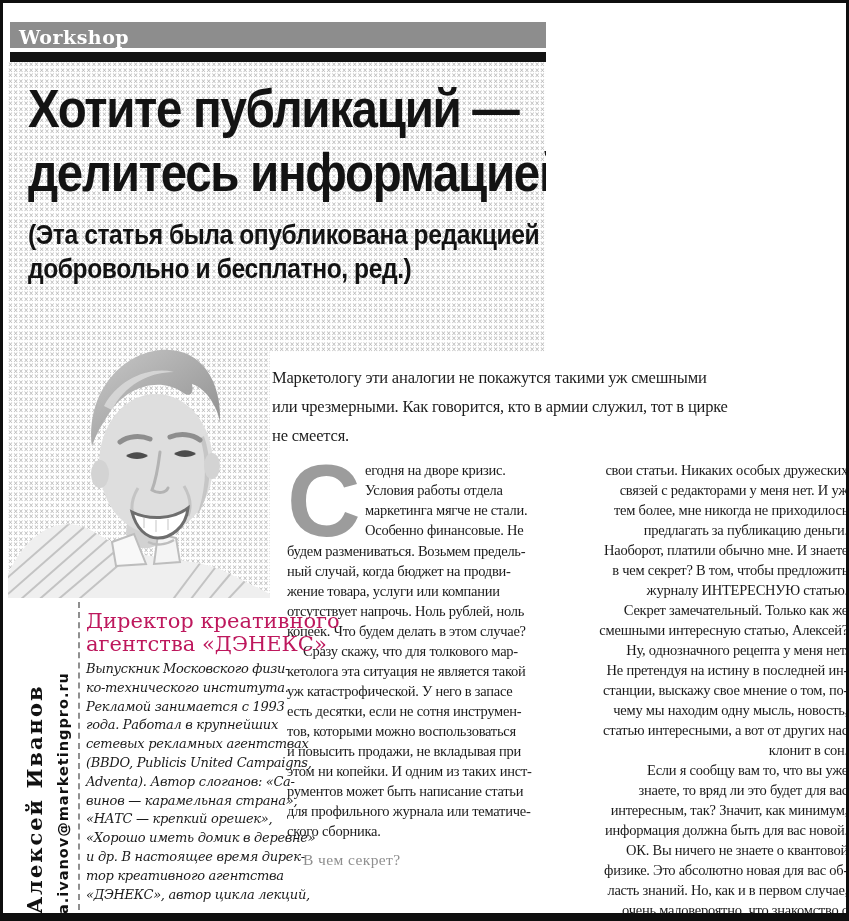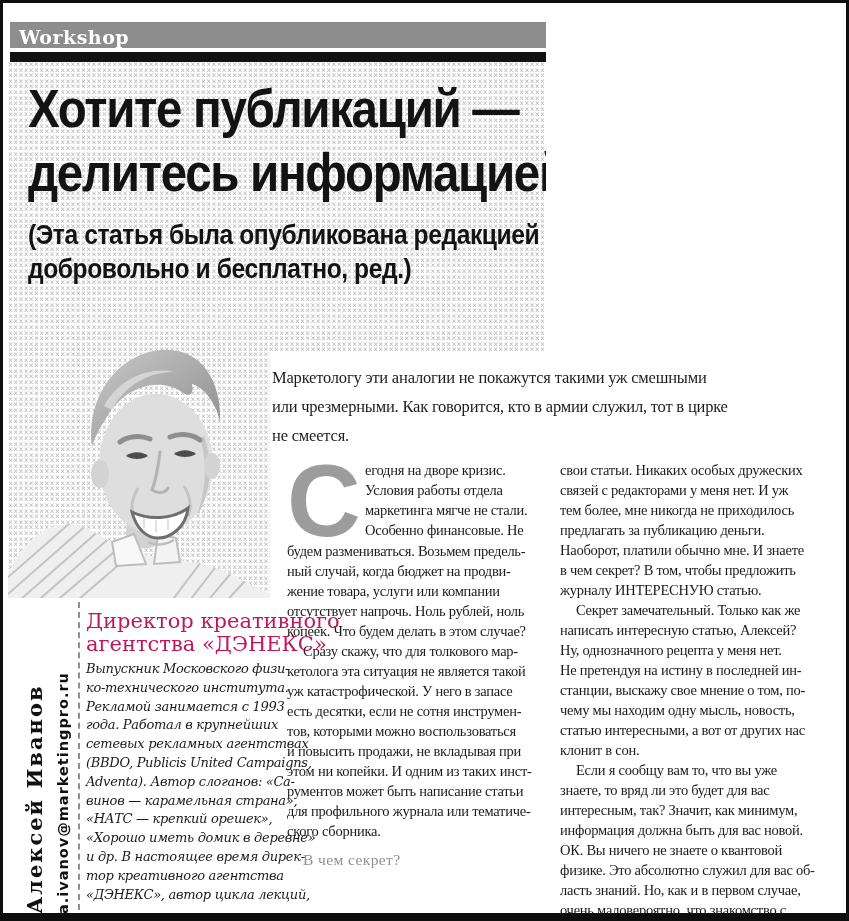--- a/index.html
+++ b/index.html
@@ -63,21 +63,21 @@
     font-family:Liberation Serif, serif; font-size:16.5px; line-height:29px;
     letter-spacing:-.2px; color:#1c1c1c;
   }
 
   
   .bodycol {
     position:absolute; top:460px; font-size:14.5px; line-height:20px;
     letter-spacing:-.25px; color:#1b1b1b;
   }
   #col-left  { left:287px; width:262px; }
-  #col-right { left:560px; width:288px; }
+  #col-right { left:560px; width:288px;text-align:right; }
   .bodycol p { margin:0; }
   .indent { text-indent:16px; }
   #drop-cap {
     float:left; width:72px; height:78px; margin:3px 6px 0 0;
     font-family:"Liberation Sans", sans-serif; font-weight:700;
     font-size:102px; line-height:76px; color:#9c9c9c; letter-spacing:0;
   }
   #section-subhead {
     margin-top:9px !important; color:#8f8f8f; font-size:15.5px;
     letter-spacing:.4px; line-height:20px;margin-left:16px;
@@ -347,33 +347,33 @@
 
   <div id="col-right" class="bodycol">
     <p class="lines">свои статьи. Никаких особых дружеских
 связей с редакторами у меня нет. И уж
 тем более, мне никогда не приходилось
 предлагать за публикацию деньги.
 Наоборот, платили обычно мне. И знаете
 в чем секрет? В том, чтобы предложить
 журналу ИНТЕРЕСНУЮ статью.</p>
     <p class="lines indent">Секрет замечательный. Только как же
-написать интересную статью, Алексей?
+смешными интересную статью, Алексей?
 Ну, однозначного рецепта у меня нет.
 Не претендуя на истину в последней ин-
 станции, выскажу свое мнение о том, по-
 чему мы находим одну мысль, новость,
 статью интересными, а вот от других нас
 клонит в сон.</p>
     <p class="lines indent">Если я сообщу вам то, что вы уже
 знаете, то вряд ли это будет для вас
 интересным, так? Значит, как минимум,
 информация должна быть для вас новой.
 ОК. Вы ничего не знаете о квантовой
-физике. Это абсолютно служил для вас об-
+физике. Это абсолютно новая для вас об-
 ласть знаний. Но, как и в первом случае,
 очень маловероятно, что знакомство с</p>
   </div>
 
   <div id="author-name-vertical" class="vertical-text">Алексей Иванов</div>
   <div id="author-email-vertical" class="vertical-text">a.ivanov@marketingpro.ru</div>
   <div id="sidebar-dashed-rule"></div>
   <div id="author-role" class="lines">Директор креативного
 агентства «ДЭНЕКС»</div>
   <div id="author-bio" class="lines">Выпускник Московского физи-

